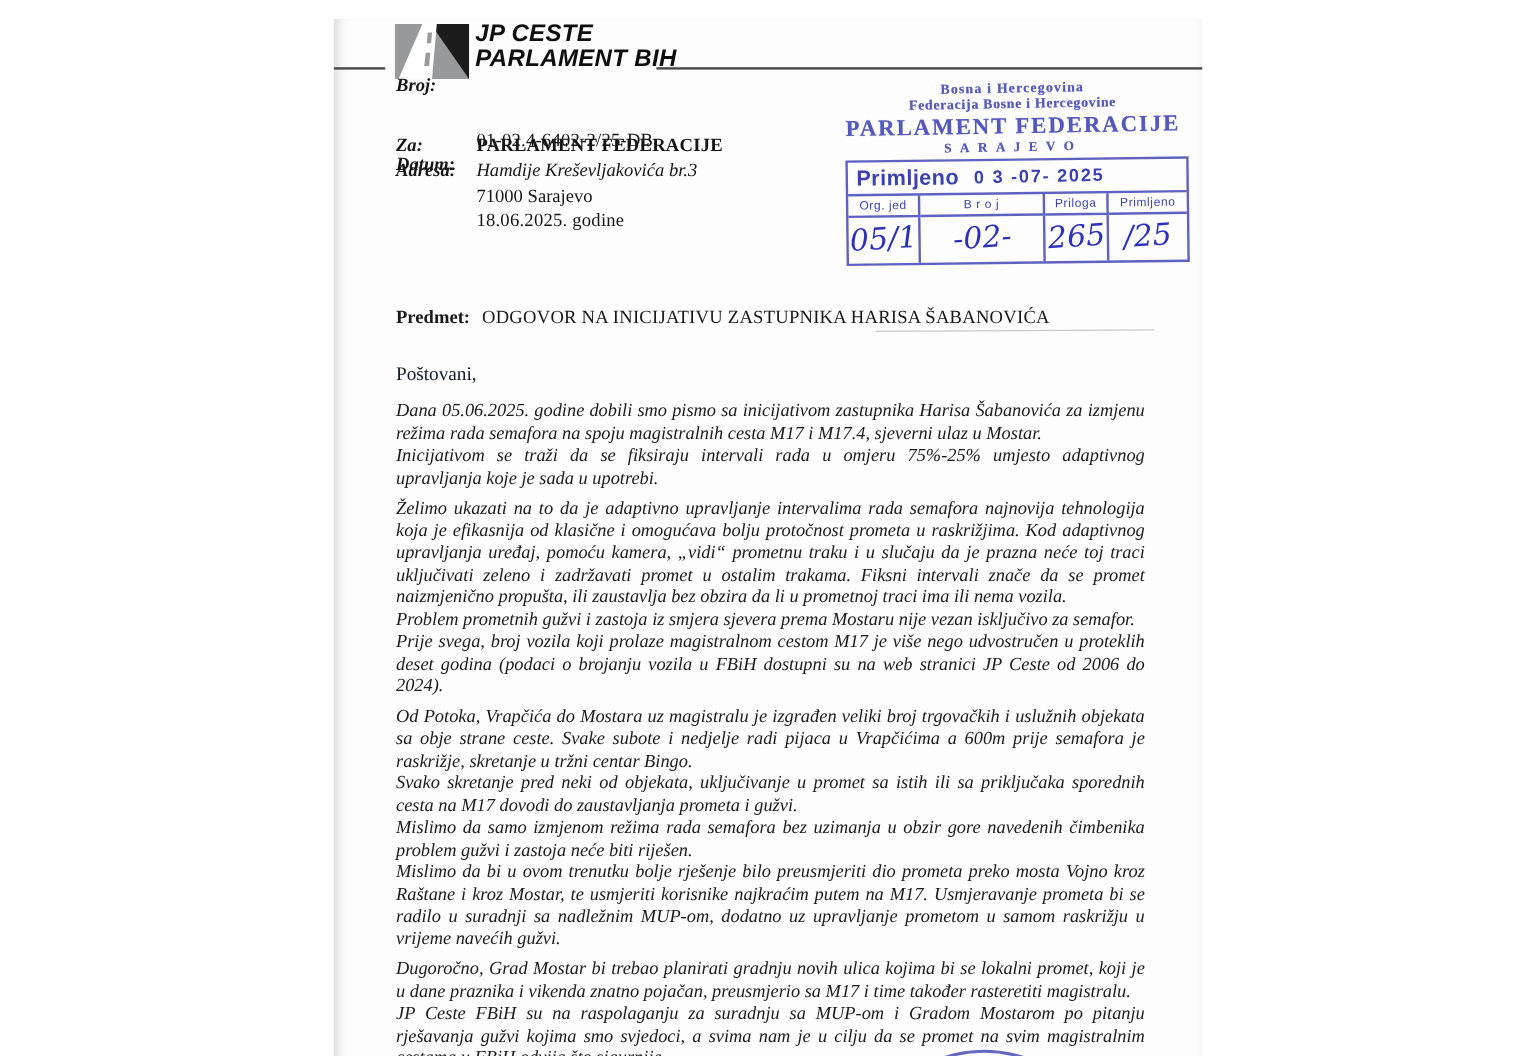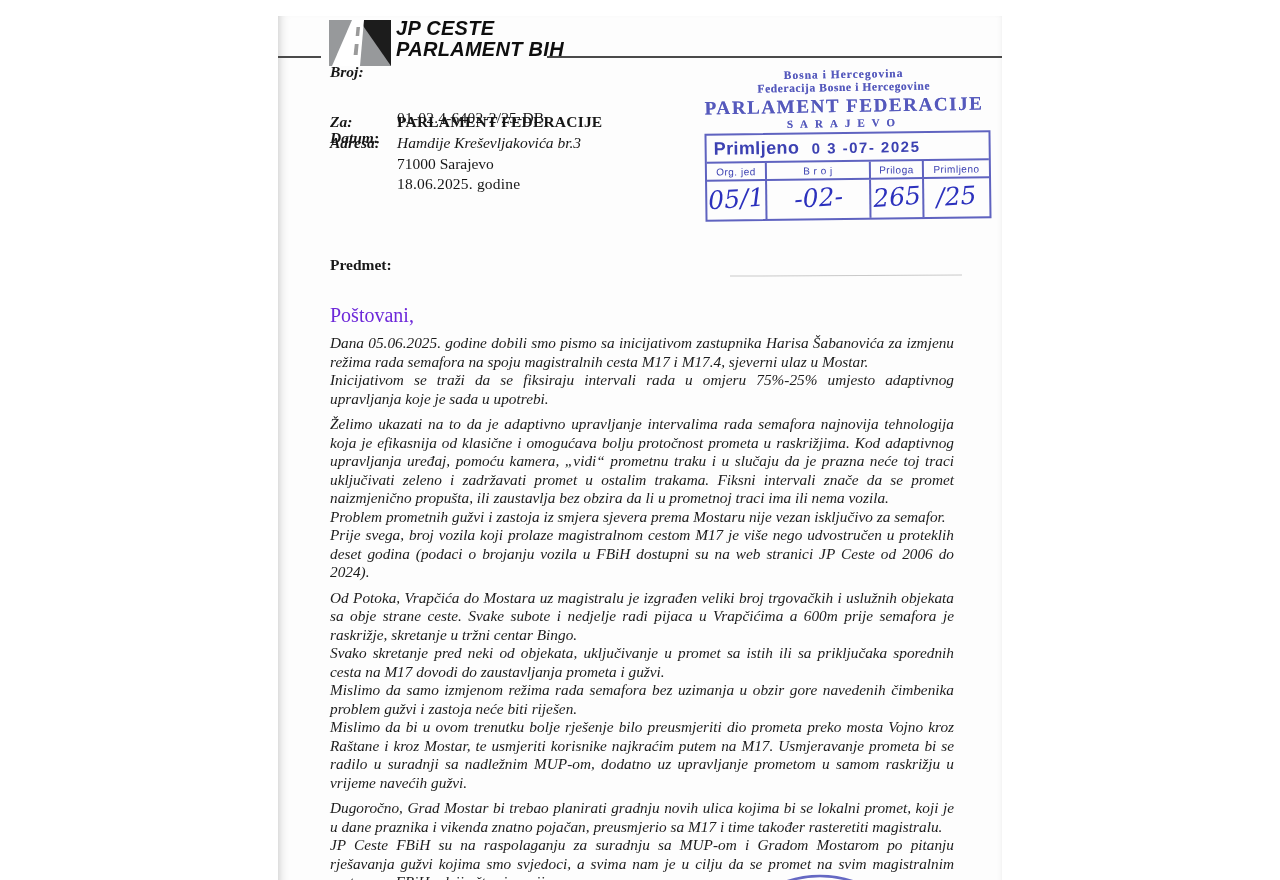--- a/index.html
+++ b/index.html
@@ -63,21 +63,21 @@
     font-family:"DejaVu Serif", serif;font-style:italic;
     color:#2c31bd;font-size:25px;line-height:36px;text-align:center;
   }
   .rt-v:nth-child(8){border-right:none;}
   .rt-v span{display:inline-block;transform:rotate(-3deg);}
   
   .subject{position:absolute;left:52px;top:240px;font-size:15.5px;color:#181818;display:flex;}
   .subject .lbl2{font-weight:bold;margin-right:10px;}
   .subject .subj-text{letter-spacing:.2px;}
   .subject-underline{position:absolute;left:452px;top:259px;width:232px;height:1px;background:#c9c9c9;transform:rotate(-.3deg);}
-  .salutation{position:absolute;left:52px;top:288px;font-size:20px;color:#6d28d9;}
+  .salutation{position:absolute;left:52px;top:288px;font-size:16px;color:#0f172a;}
   .body-text{
     position:absolute;left:52px;top:318px;width:624px;
     font-size:15.3px;line-height:18.5px;color:#1b1b1b;
     text-align:justify;
   }
   .body-text p{margin:0 0 7px 0;white-space:pre-line;font-style:italic;}
   
   .seal{position:absolute;left:422px;top:848px;width:240px;height:32px;}
 </style>
 </head>
@@ -144,20 +144,21 @@
       <div class="rt-h">Primljeno</div>
       <div class="rt-v"><span>05/1</span></div>
       <div class="rt-v"><span>-02-</span></div>
       <div class="rt-v"><span>265</span></div>
       <div class="rt-v"><span>/25</span></div>
     </div>
   </div>
 
   <div class="subject">
     <span class="lbl2">Predmet:</span>
+    <span class="subj-text">ODGOVOR NA INICIJATIVU ZASTUPNIKA HARISA ŠABANOVIĆA</span>
   </div>
   <div class="subject-underline"></div>
 
   <div class="salutation">Poštovani,</div>
 
   <div class="body-text">
     <p>Dana 05.06.2025. godine dobili smo pismo sa inicijativom zastupnika Harisa Šabanovića za izmjenu režima rada semafora na spoju magistralnih cesta M17 i M17.4, sjeverni ulaz u Mostar.
 Inicijativom se traži da se fiksiraju intervali rada u omjeru 75%-25% umjesto adaptivnog upravljanja koje je sada u upotrebi.</p>
     <p>Želimo ukazati na to da je adaptivno upravljanje intervalima rada semafora najnovija tehnologija koja je efikasnija od klasične i omogućava bolju protočnost prometa u raskrižjima. Kod adaptivnog upravljanja uređaj, pomoću kamera, „vidi“ prometnu traku i u slučaju da je prazna neće toj traci uključivati zeleno i zadržavati promet u ostalim trakama. Fiksni intervali znače da se promet naizmjenično propušta, ili zaustavlja bez obzira da li u prometnoj traci ima ili nema vozila.
 Problem prometnih gužvi i zastoja iz smjera sjevera prema Mostaru nije vezan isključivo za semafor.

